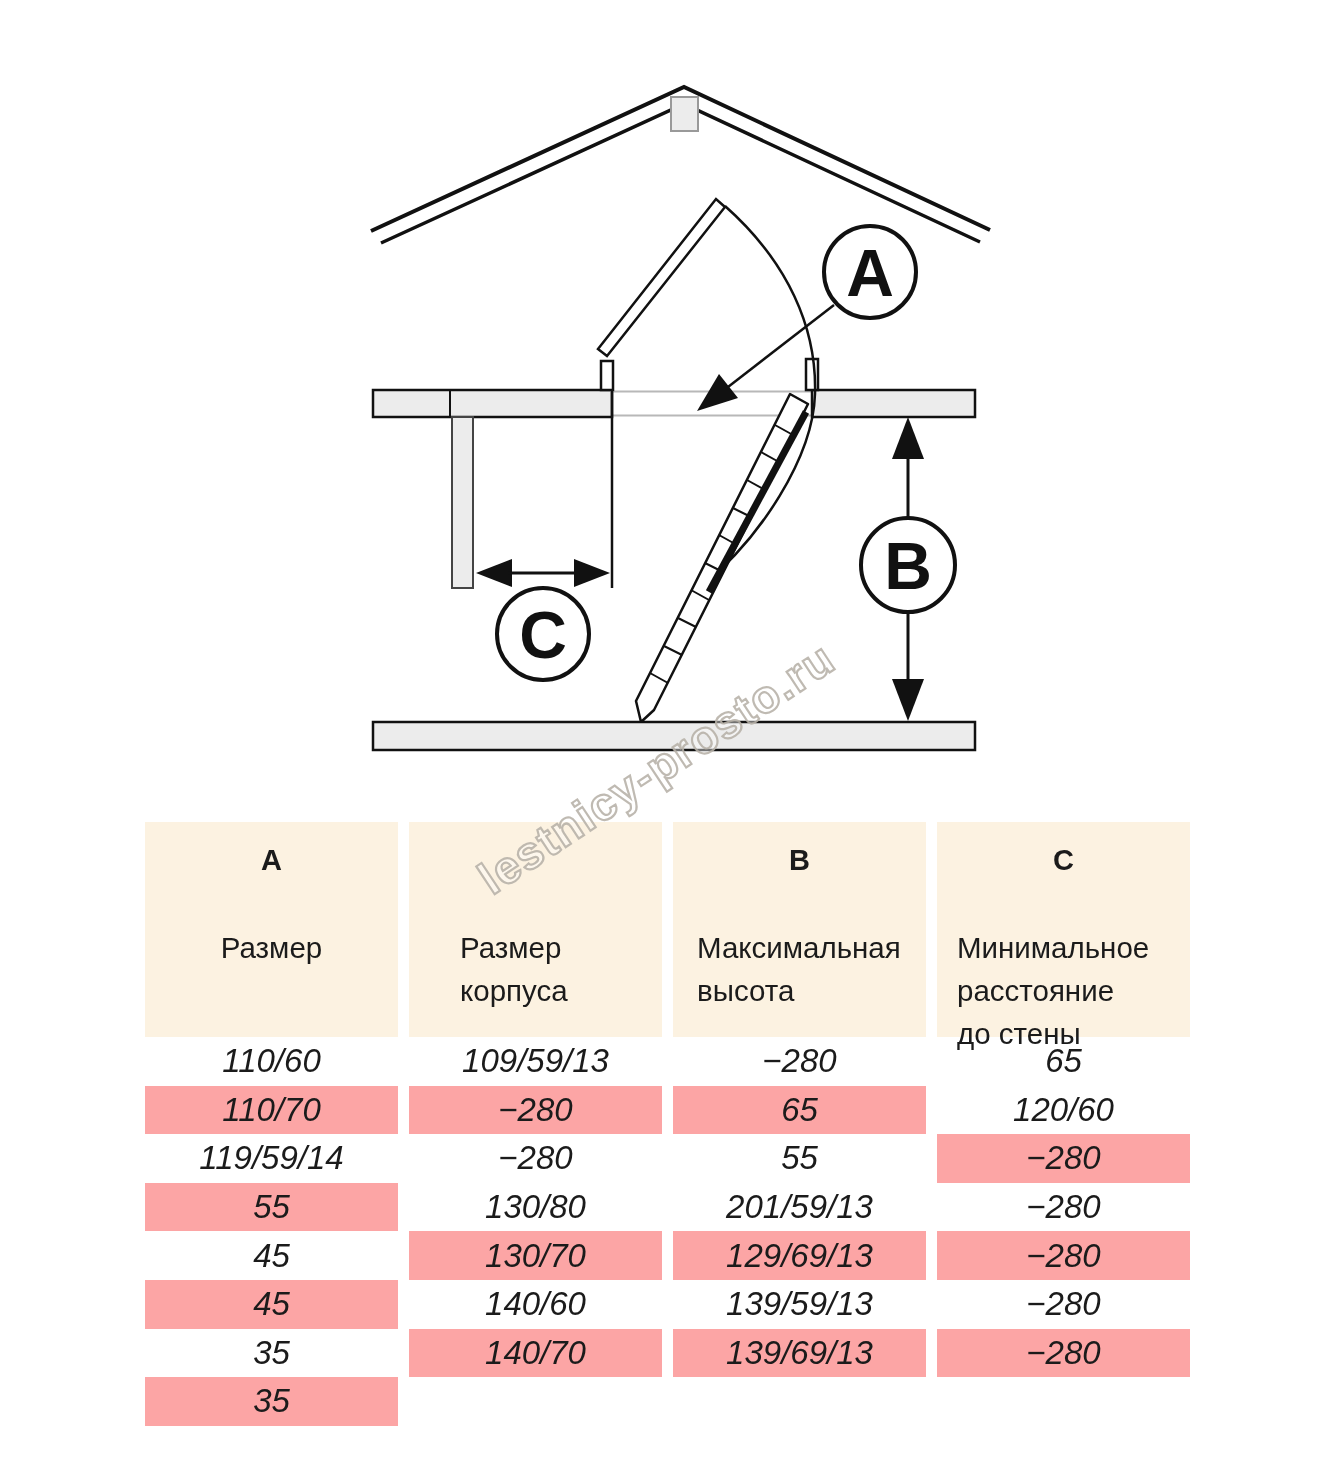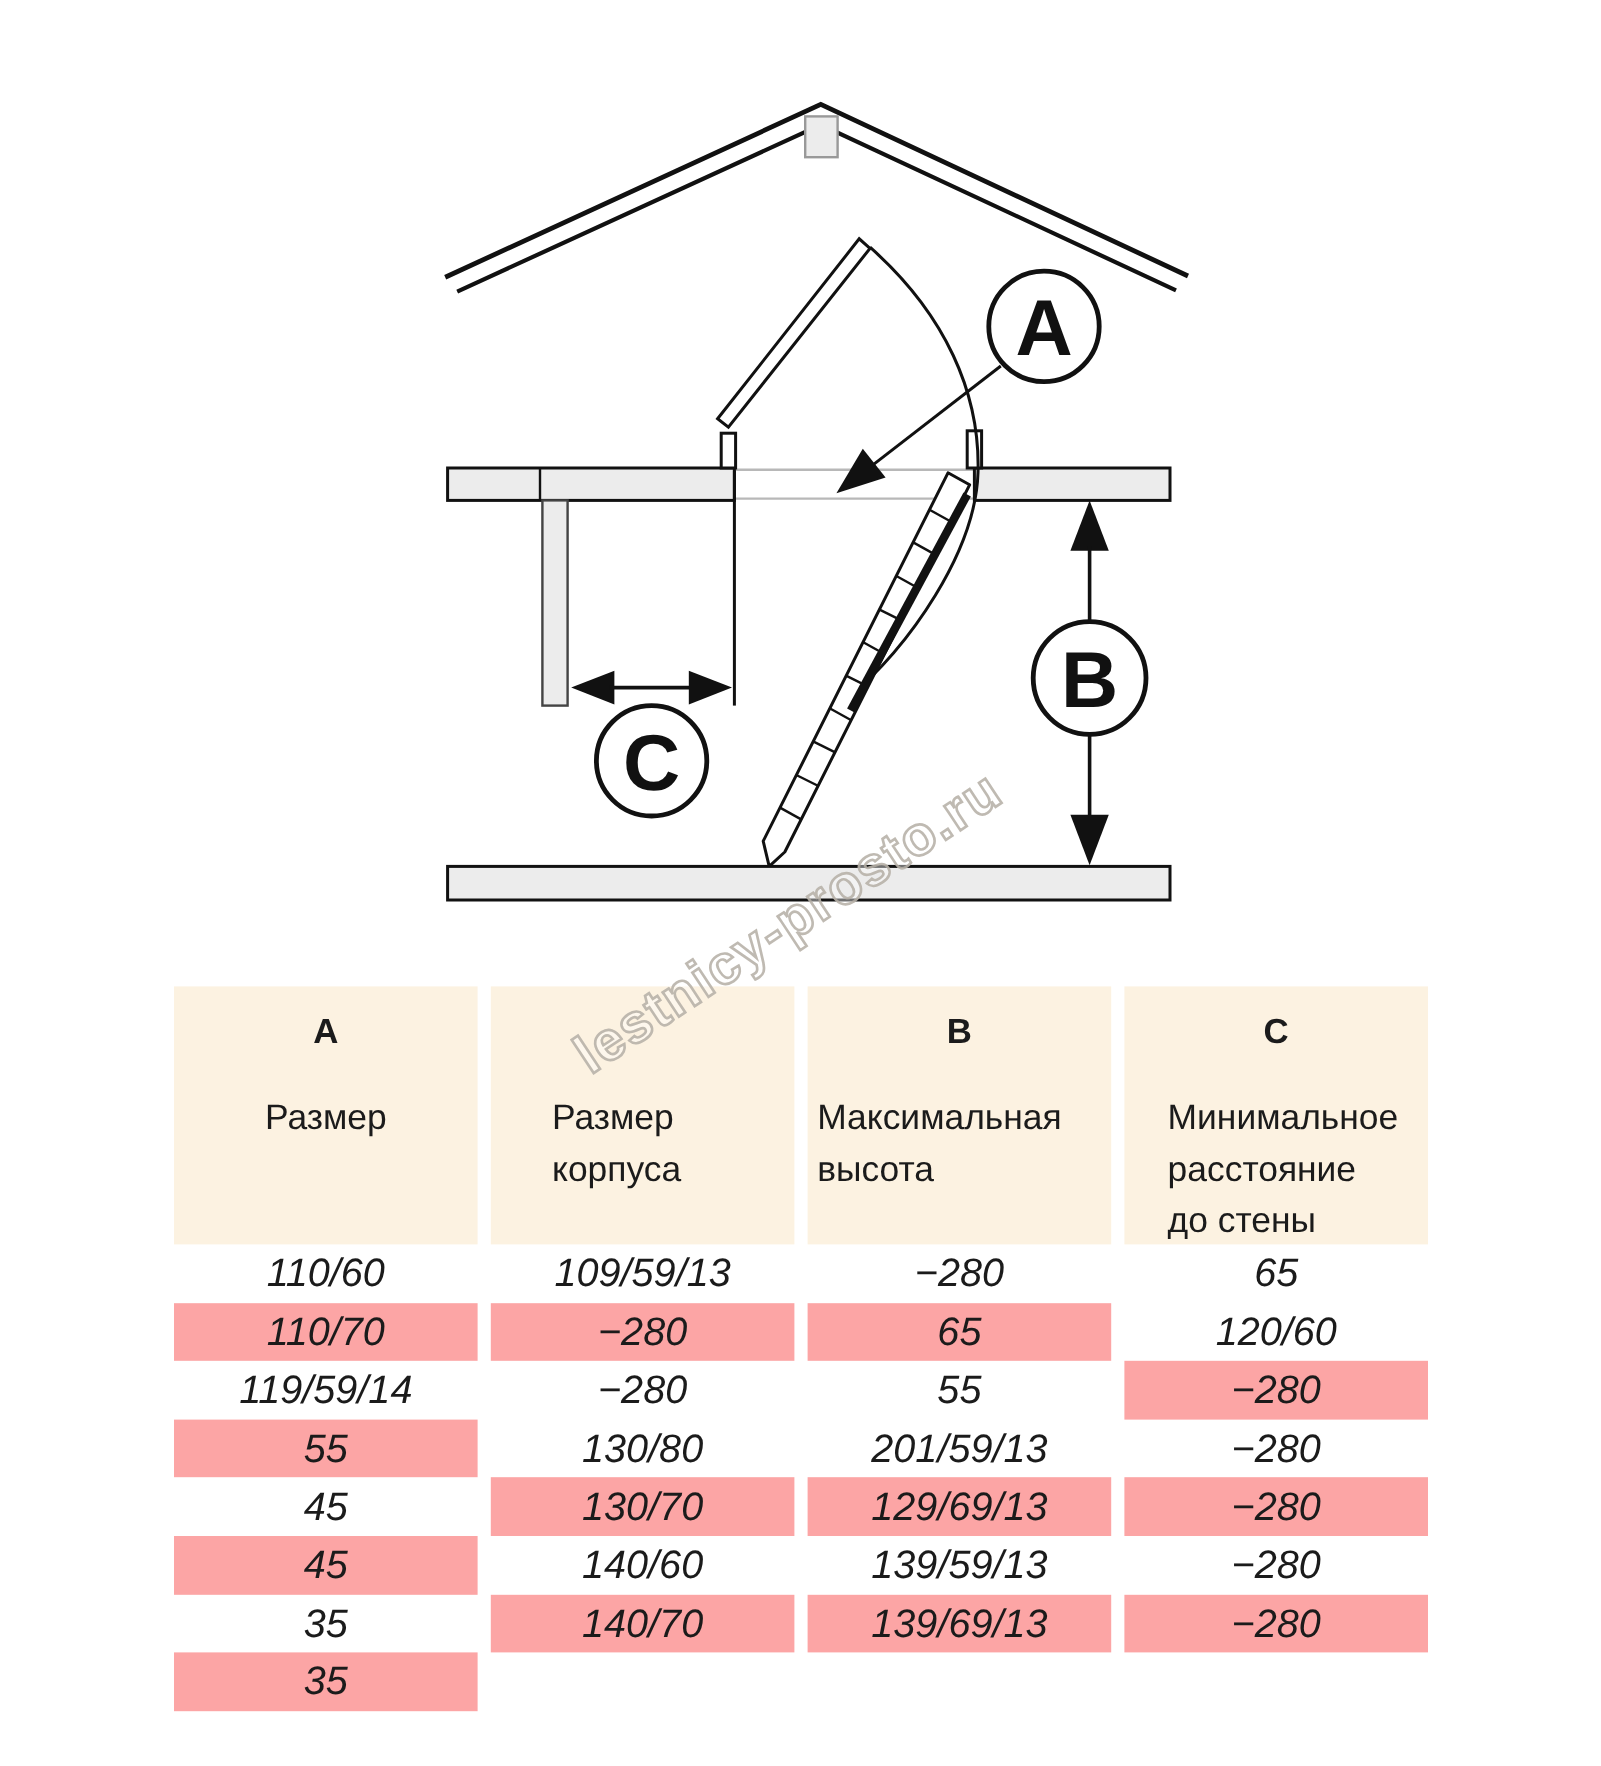--- a/index.html
+++ b/index.html
@@ -11,25 +11,25 @@
   .watermark-svg{position:absolute;left:0;top:0;z-index:6;pointer-events:none}
 
   
   .spec-table{
     position:absolute;left:145px;top:822px;width:1045px;z-index:2;
     display:grid;grid-template-columns:repeat(4,253px);column-gap:11px;
     grid-template-rows:215px;grid-auto-rows:48.6px;
   }
   .hcell{background:#fcf2e1;box-sizing:border-box;padding-top:22px}
   .hletter{font-size:29px;font-weight:bold;line-height:32px;text-align:center;min-height:32px}
-  .hlabel{margin-top:34px;font-size:29.5px;line-height:43px;white-space:pre-line}
+  .hlabel{margin-top:50px;font-size:29.5px;line-height:43px;white-space:pre-line}
   .hcell.c1 .hlabel{text-align:center}
   .hcell.c2 .hlabel{padding-left:51px}
-  .hcell.c3 .hlabel{padding-left:8px}
-  .hcell.c4 .hlabel{padding-left:36px}
+  .hcell.c3 .hlabel{padding-left:24px}
+  .hcell.c4 .hlabel{padding-left:20px}
   .cell{
     display:flex;align-items:center;justify-content:center;
     font-size:33px;
     font-style:italic;
   }
   .cell.shade{background:#fca5a5}
 </style>
 </head>
 <body>
 

